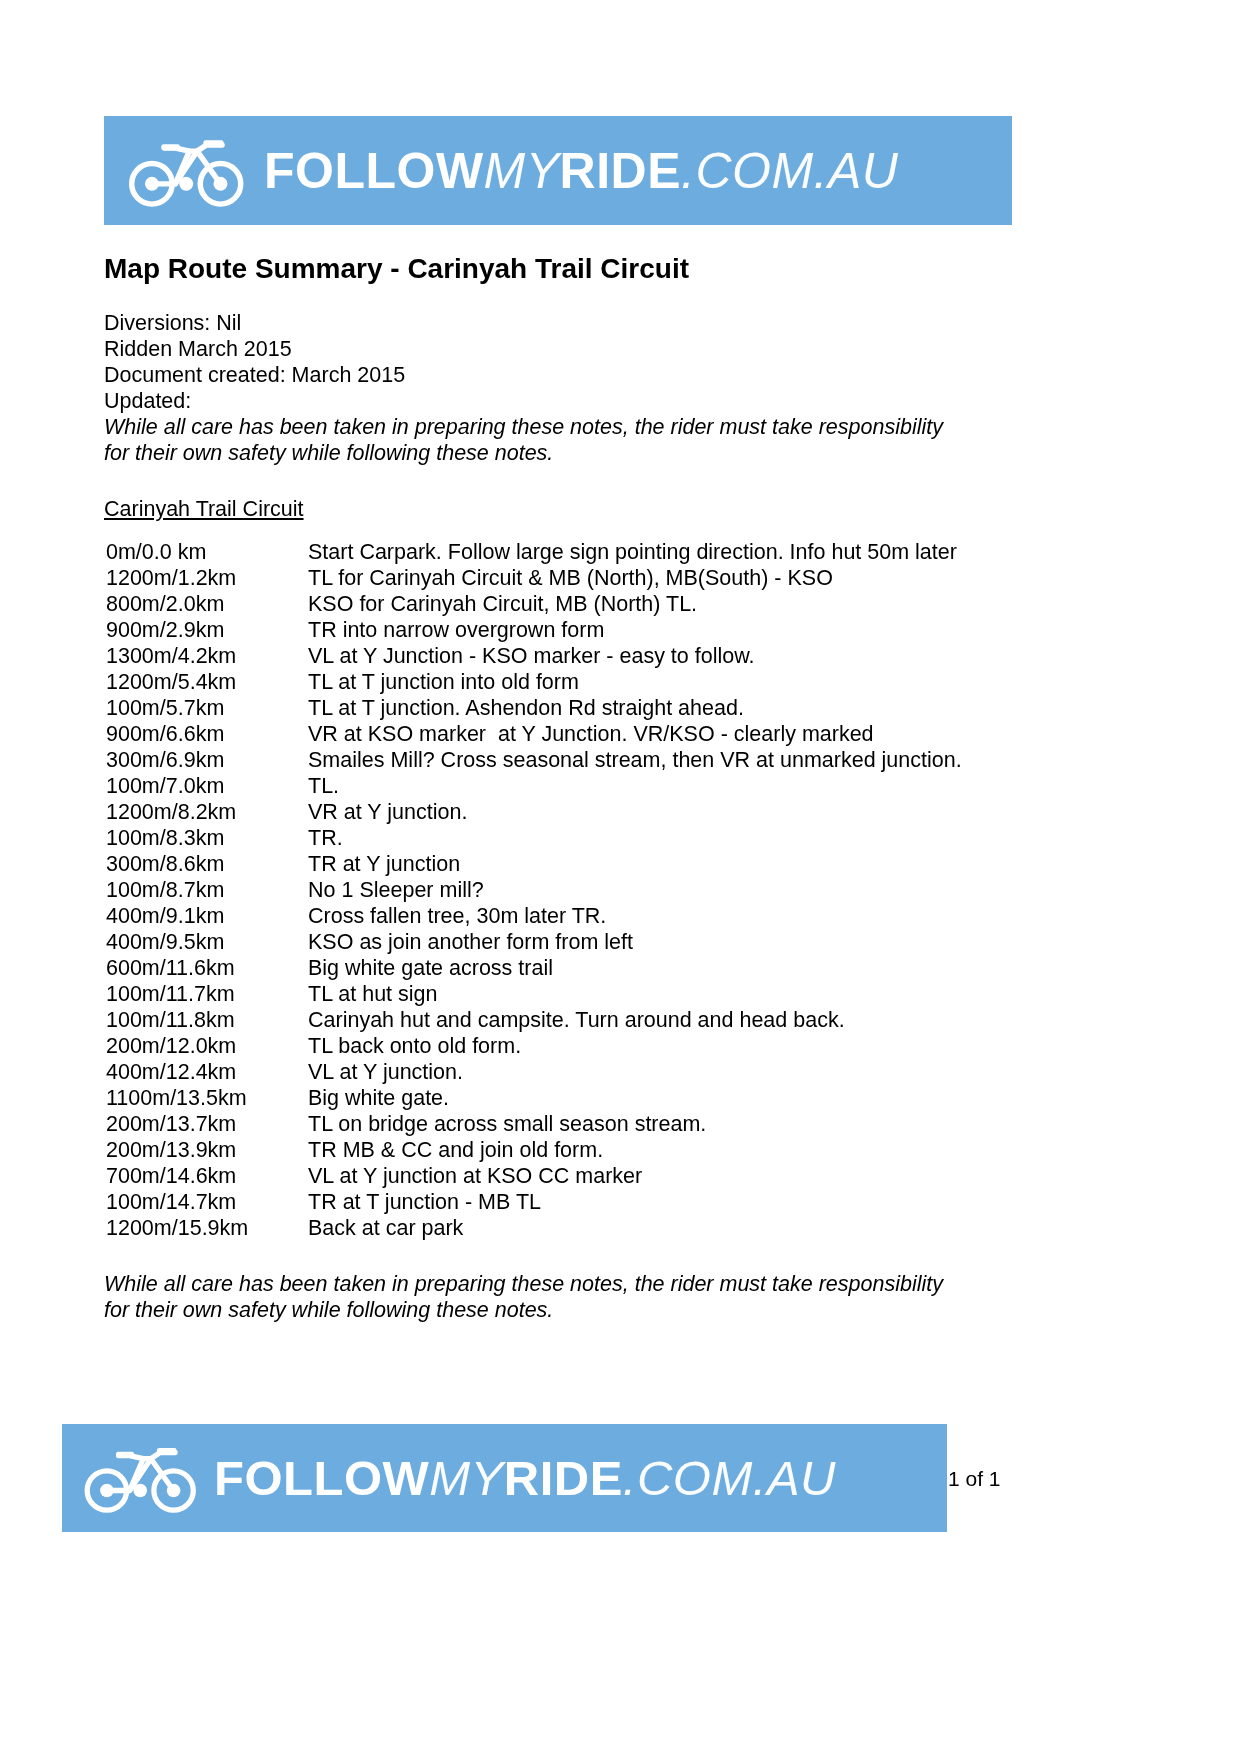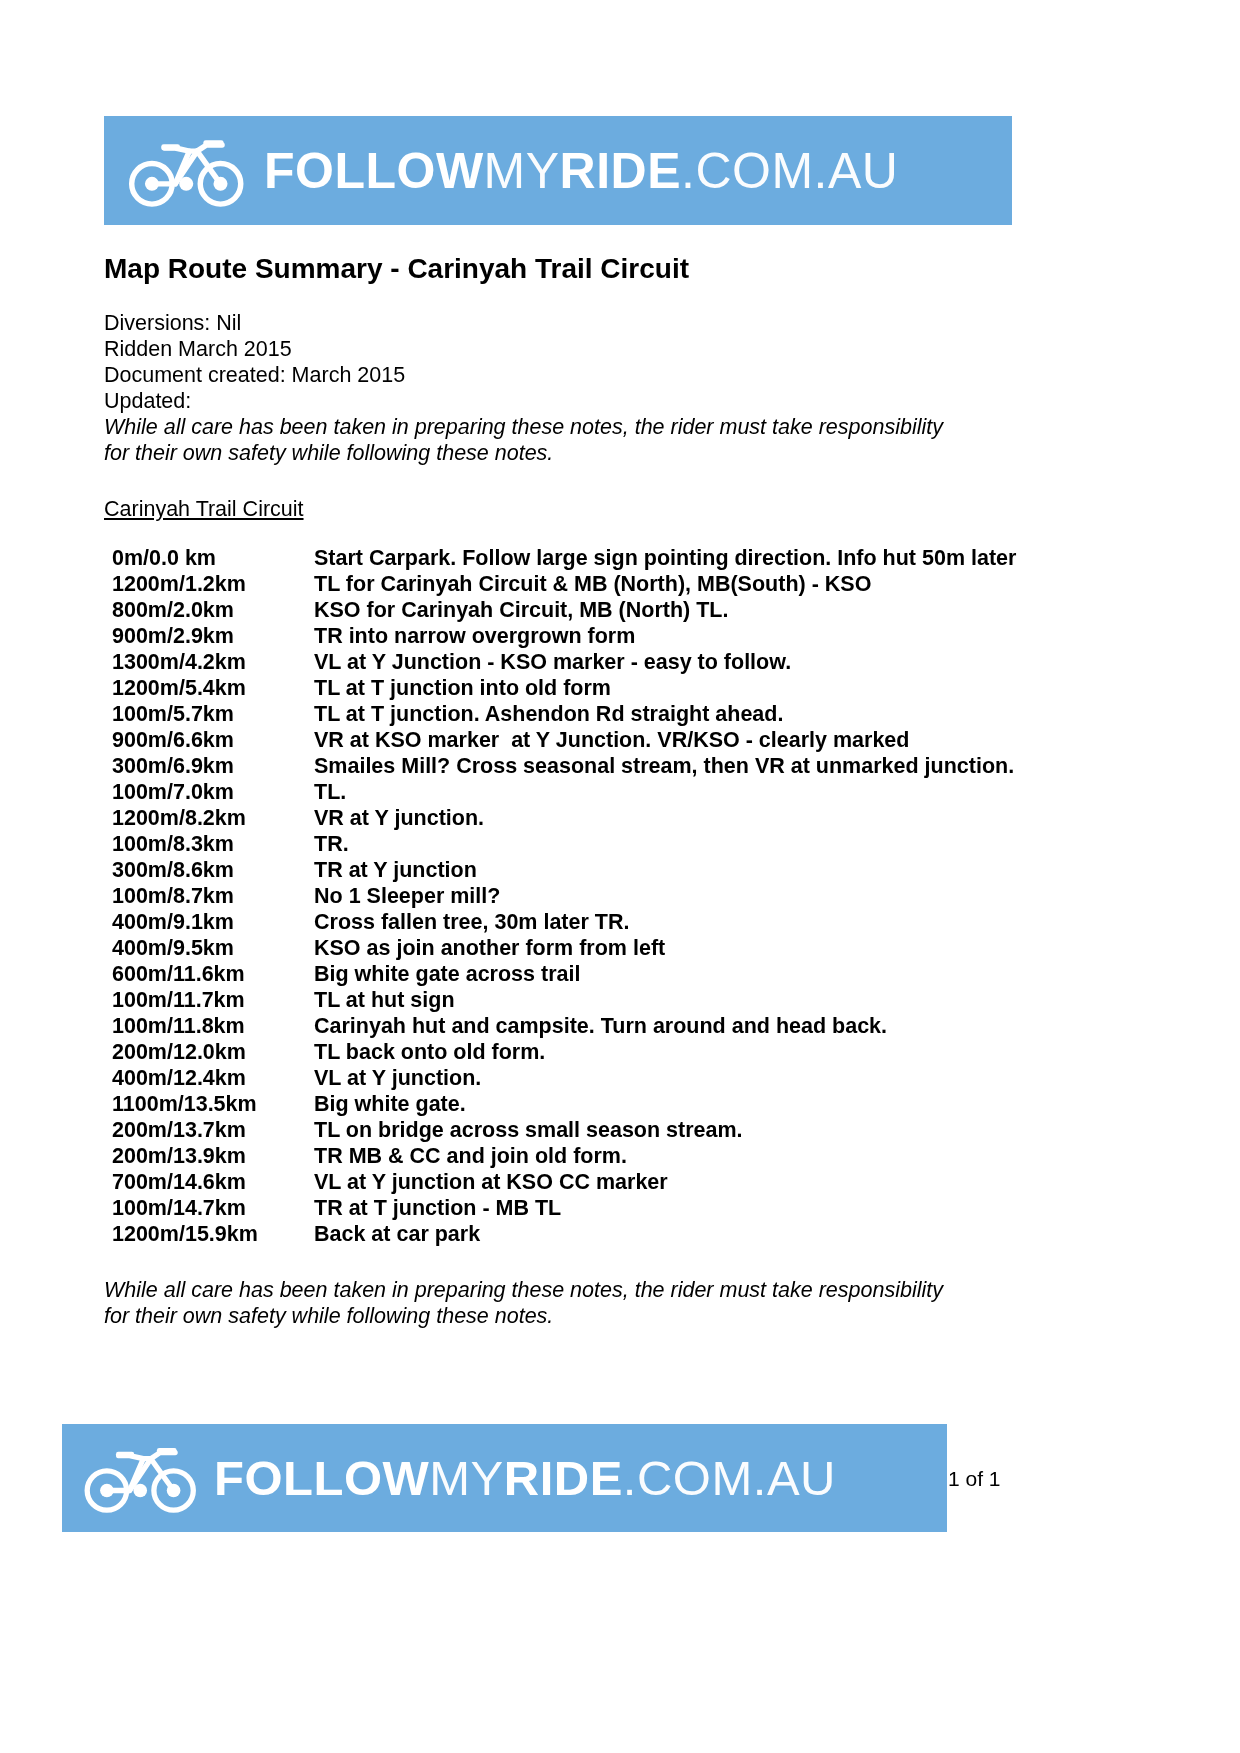--- a/index.html
+++ b/index.html
@@ -51,20 +51,21 @@
     color: #ffffff;
     display: flex;
     align-items: baseline;
   }
   .logo-bold {
     font-weight: bold;
   }
   .logo-thin {
     font-weight: normal;
     opacity: 0.97;
+    font-style: italic;
   }
 
   
   .footer-banner {
     position: absolute;
     left: 62px;
     top: 1412px;
     width: 885px;
     height: 108px;
     background: #6cacdf;
@@ -121,23 +122,22 @@
 
   .section-heading {
     text-decoration: underline;
     line-height: 26px;
     margin-bottom: 15px;
     display: inline-block;
   }
 
   .route-table {
     border-collapse: collapse;
-    margin: 8px;
+    margin: 2px;
     padding: 0;
-    font-weight: bold;
   }
   .route-table td {
     padding: 0;
     margin: 0;
     font-size: 21.5px;
     line-height: 26px;
     vertical-align: top;
     white-space: pre;
   }
   .col-dist {

